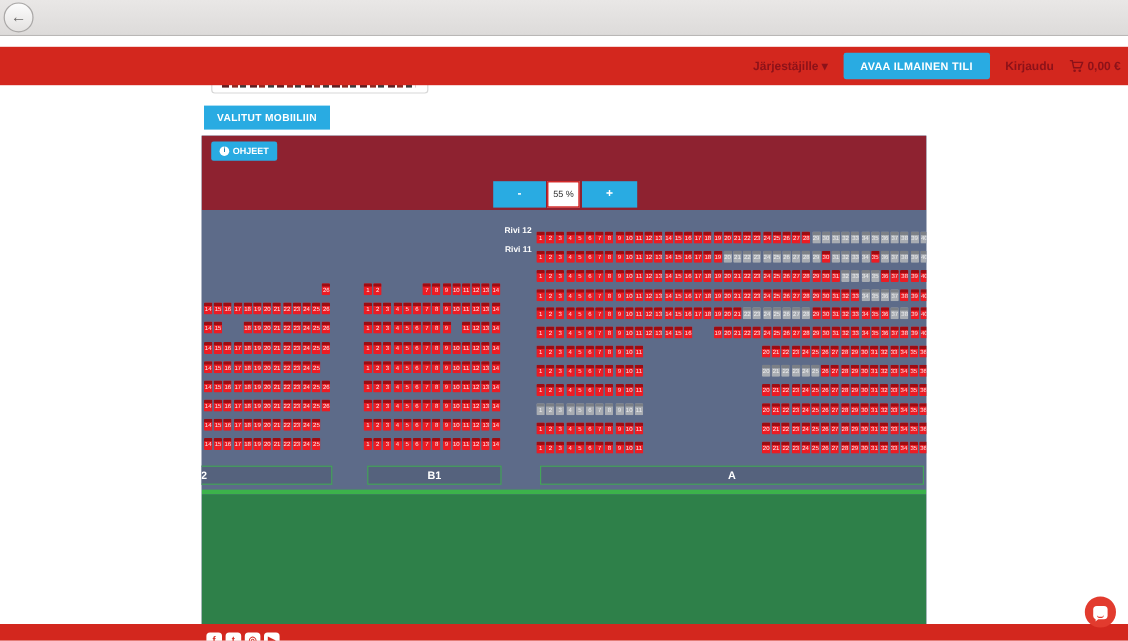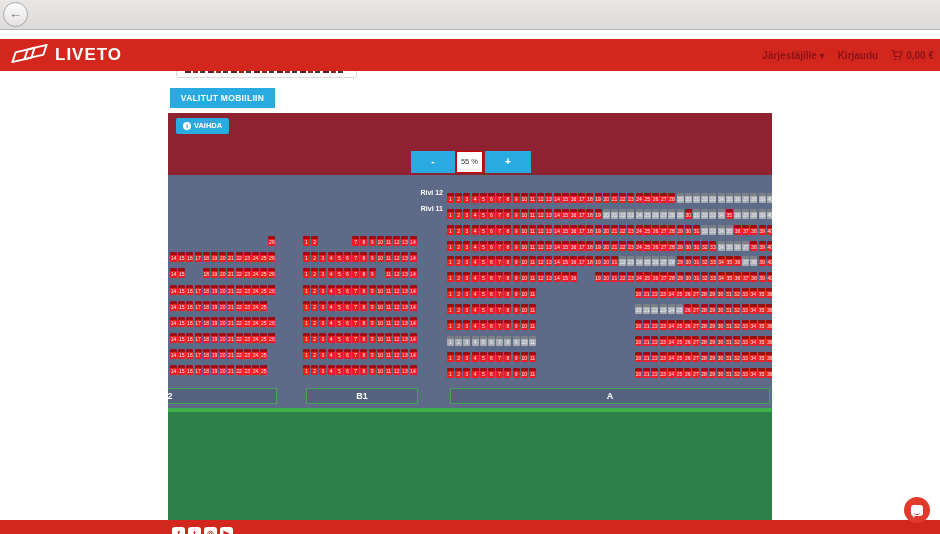--- a/index.html
+++ b/index.html
@@ -137,46 +137,42 @@
     <div></div>
     <div></div>
     <div></div>
   </div>
 
 <div class="abs" id="clipped-widget">
     <div class="marks"></div>
   </div>
 
 <div class="abs" id="site-header">
-  <div class="abs" id="logo">
-    <span class="logo-par"></span>
-    <span class="logo-par two"></span>
-    <span id="logo-text">LIVETO</span>
-  </div>
   <div class="abs" id="header-right">
     <span class="hdr-dark"><span>Järjestäjille</span> <span>▾</span></span>
+    <span id="cta-button">AVAA ILMAINEN TILI</span>
     <span class="hdr-dark">Kirjaudu</span>
     <span id="cart">
       <svg width="12" height="11" viewBox="0 0 12 11">
           <path d="M0.5 0.5h2l1.3 6h5.6l1.8-4.5H3" fill="none" stroke="#8c1219" stroke-width="1.2"></path>
           <circle cx="4.5" cy="9" r="1.1" fill="#8c1219"></circle>
           <circle cx="8.8" cy="9" r="1.1" fill="#8c1219"></circle>
         </svg>
       <span class="hdr-dark">0,00 €</span>
     </span>
   </div>
 </div>
 
 <div class="abs" id="switch-mobile">VALITUT MOBIILIIN</div>
 
 <div class="abs" id="seatmap">
   <div class="abs" id="map-header"></div>
   <div class="abs" id="help-btn">
     <span class="i-circle">i</span>
-    <span>VAIHDA</span>
+    <span>OHJEET</span>
   </div>
   <div class="abs zoom-btn" id="zoom-out-btn">-</div>
   <div class="abs" id="zoom-level">55 %</div>
   <div class="abs zoom-btn" id="zoom-in-btn">+</div>
 
   <div class="abs" id="map-floor"></div>
   <div class="abs" id="field-strip"></div>
   <div class="abs" id="field"></div>
   <div class="abs" id="seats-layer" style="left:0;top:0;width:604px;height:407px;">
       <div class="seat seat-red" style="left: 100.4px; top: 123px;">26</div>

